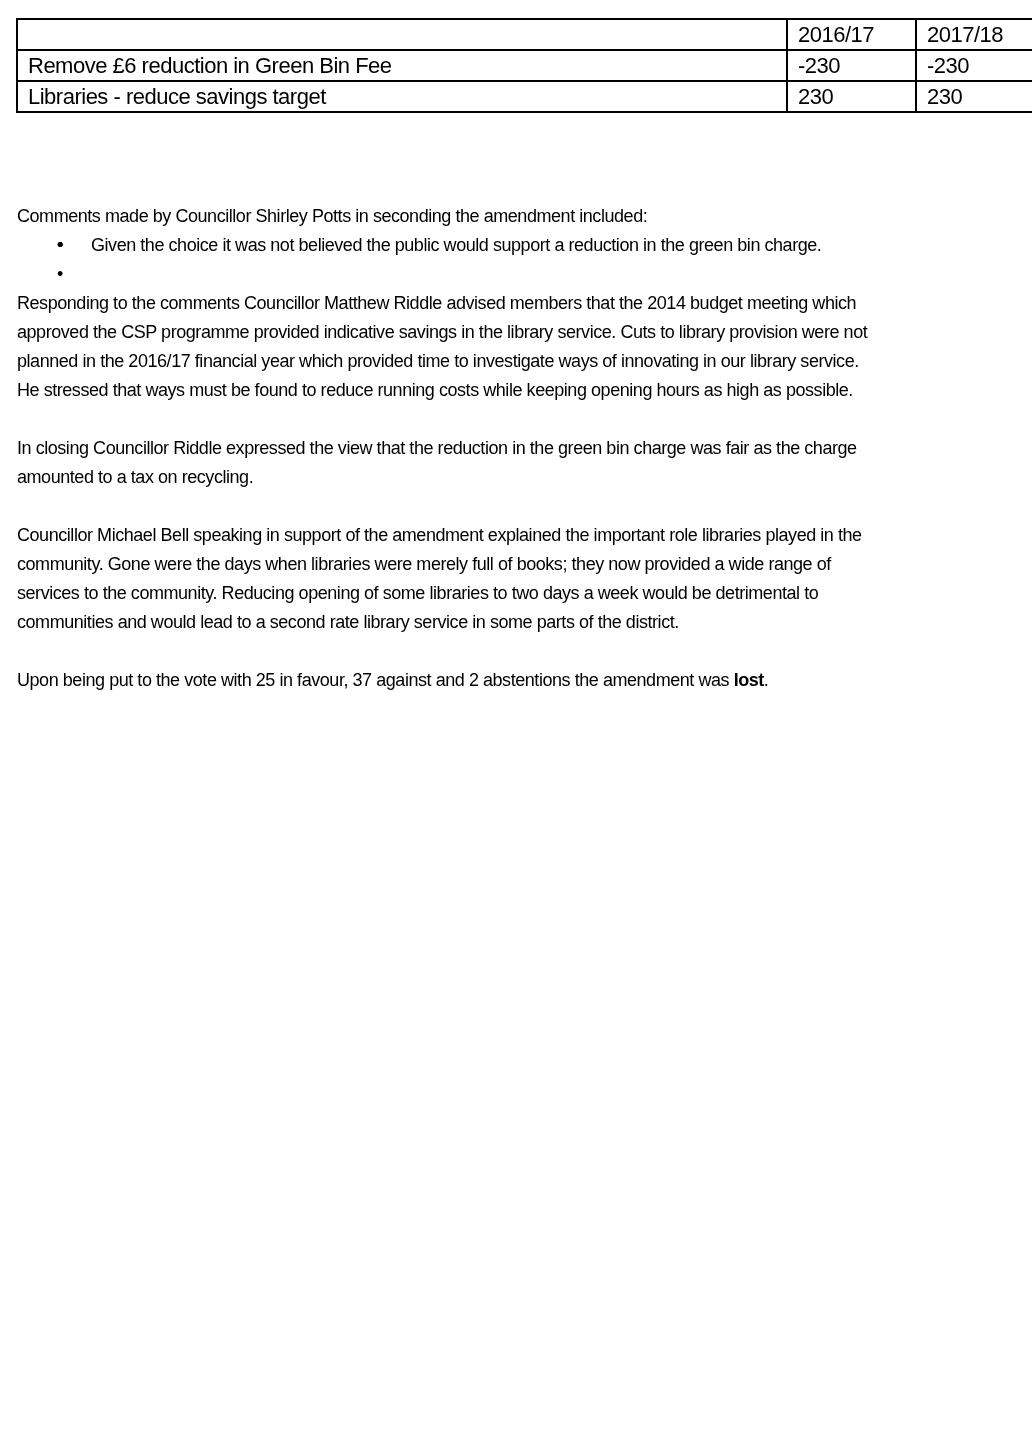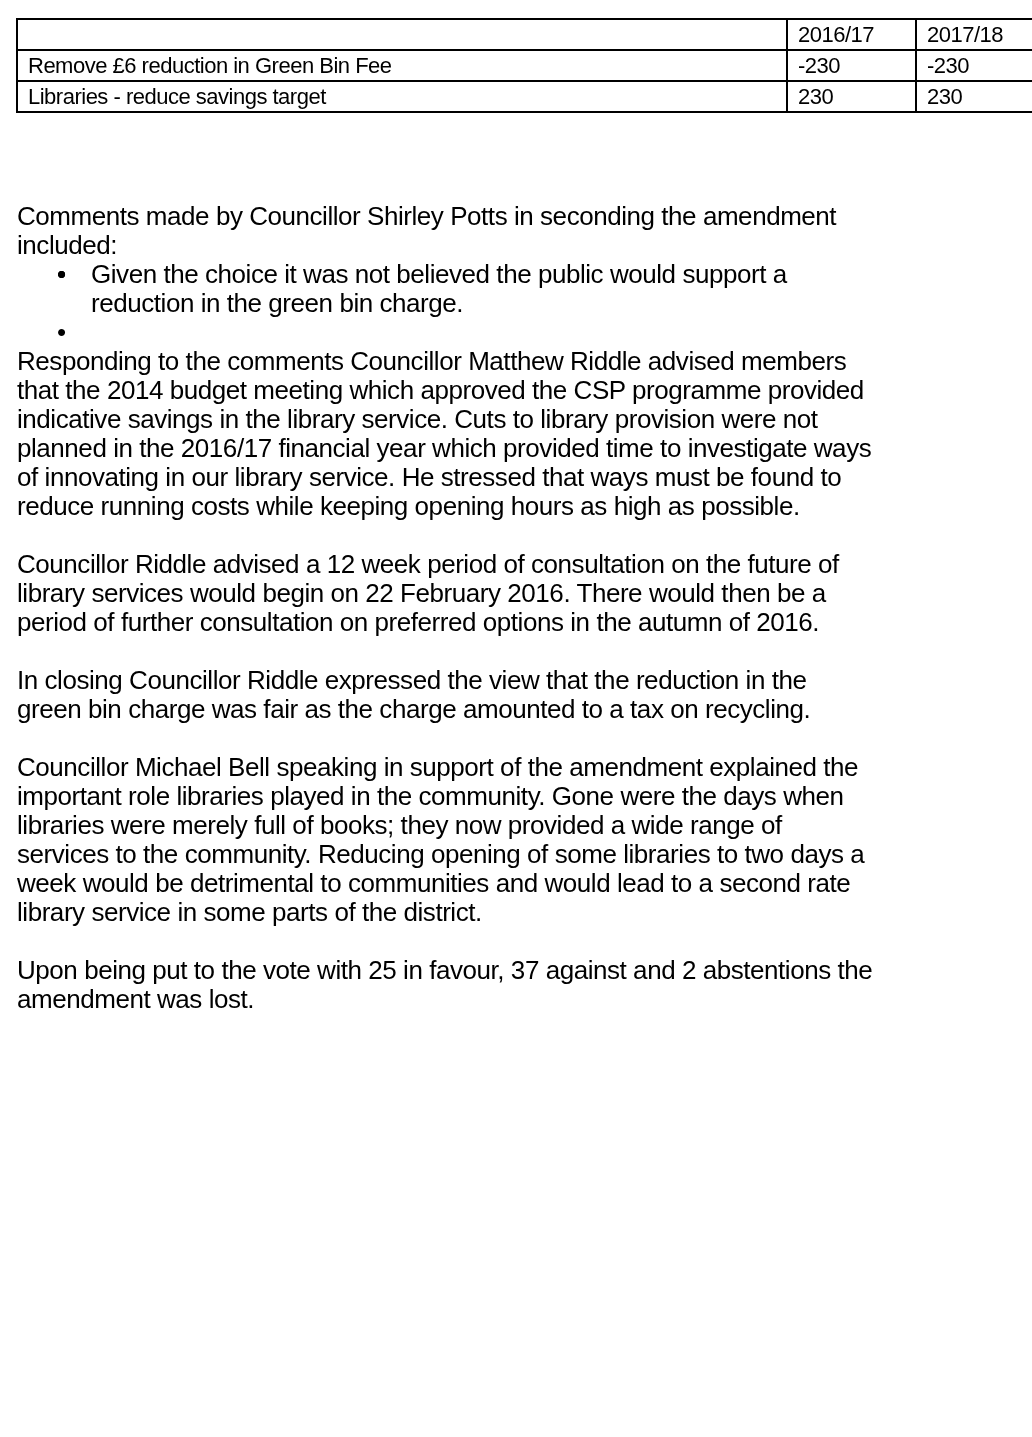--- a/index.html
+++ b/index.html
@@ -39,42 +39,42 @@
       vertical-align: middle;
       white-space: nowrap;
     }
     table.budget td.label-col { width: 752px; }
     table.budget td.yr-col { width: 116px; }
     .body-text {
       position: absolute;
       left: 17px;
       top: 202px;
       width: 860px;
-      font-size: 26px;
+      font-size: 18px;
       line-height: 29px;
       letter-spacing: -0.45px;
     }
     .para { margin: 16px 0 29px 0; }
     .intro { margin: 0; }
     ul.bullets {
       list-style: none;
       margin: 0 0 29px 0;
       padding: 0;
     }
     ul.bullets li {
       position: relative;
       padding-left: 74px;
       margin: 0;
     }
     ul.bullets li .bullet-dot {
       position: absolute;
       left: 40px;
       top: 0;
     }
-    .lost { font-weight: normal; text-align: center; }
+    .lost { font-weight: bold; text-align: center; }
   </style>
 </head>
 <body>
 
 <div class="page">
 
   <table class="budget">
     <tbody>
         <tr>
       <td class="label-col"></td>
@@ -107,19 +107,18 @@
       <li>
         <span class="bullet-dot">•</span>
         <span>Given the choice it was not believed the public would support a reduction in the green bin charge.</span>
       </li>
       <li>
         <span class="bullet-dot">•</span>
       </li>
     </ul>
 
     <p class="para">Responding to the comments Councillor Matthew Riddle advised members that the 2014 budget meeting which approved the CSP programme provided indicative savings in the library service.  Cuts to library provision were not planned in the 2016/17 financial year which provided time to investigate ways of innovating in our library service.  He stressed that ways must be found to reduce running costs while keeping opening hours as high as possible.</p>
-    <p class="para">Councillor Riddle advised a 12 week period of consultation on the future of library services would begin on 22 February 2016.  There would then be a period of further consultation on preferred options in the autumn of 2016.</p>
     <p class="para">In closing Councillor Riddle expressed the view that the reduction in the green bin charge was fair as the charge amounted to a tax on recycling.</p>
     <p class="para">Councillor Michael Bell speaking in support of the amendment explained the important role libraries played in the community.  Gone were the days when libraries were merely full of books; they now provided a wide range of services to the community.  Reducing opening of some libraries to two days a week would be detrimental to communities and would lead to a second rate library service in some parts of the district.</p>
 
     <p class="para"><span>Upon being put to the vote with 25 in favour, 37 against and 2 abstentions the amendment was </span><span class="lost">lost</span><span>.</span></p>
   </div>
 </div>
 
 </body></html>

